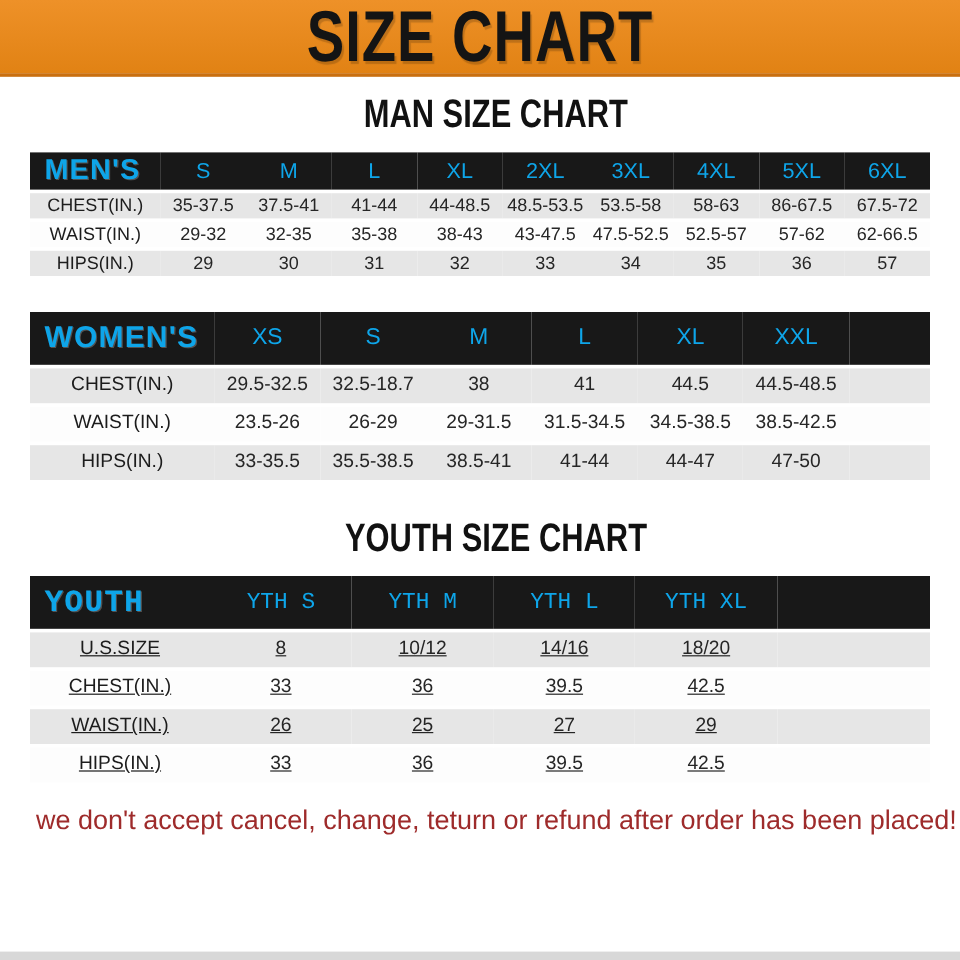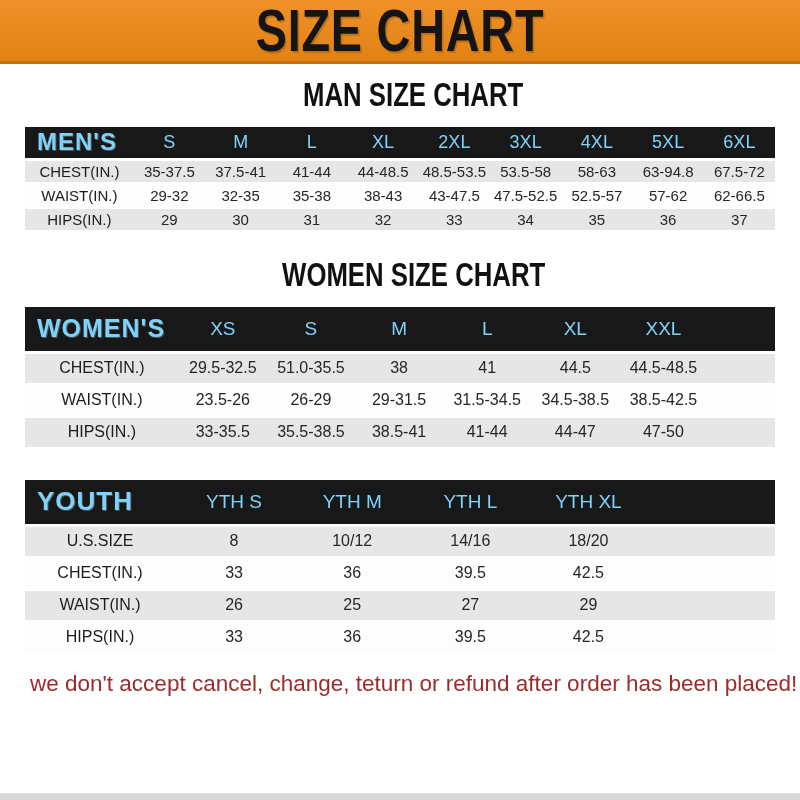--- a/index.html
+++ b/index.html
@@ -44,21 +44,21 @@
     font-size:33px;font-weight:800;color:#111;line-height:1.12;padding-left:27px;
   }
 
   
   .size-table{
     width:750px;margin:0 auto;
     border-collapse:separate;border-spacing:0 3px;
     table-layout:fixed;
   }
   .size-table thead th{
-    background:var(--bar-bg);color:#7dd3fc;font-weight:400;
+    background:var(--bar-bg);color:#0ea5e9;font-weight:400;
     padding:0;text-align:center;vertical-align:middle;
   }
   .size-table th.group-label{
     text-align:left;padding-left:12px;font-weight:800;letter-spacing:1px;
     text-shadow:1px 1px 0 rgba(255,255,255,.25);
   }
   .size-table td{
     padding:0;text-align:center;vertical-align:middle;color:var(--cell-ink);
   }
   .size-table td.row-label{color:#1C1C1C;margin-top:10px;}
@@ -68,24 +68,24 @@
   
   .t0 thead th{height:31px;font-size:18px;}
   .t0 th.group-label{font-size:24px;width:14.5%;}
   .t0 td{height:21px;font-size:15px;}
   
   .t1 thead th{height:44px;font-size:19px;}
   .t1 th.group-label{font-size:25px;width:20.5%;}
   .t1 th.filler{width:9%;}
   .t1 td{height:29px;font-size:16px;}
   
-  .t2 thead th{height:44px;font-size:19px;}
+  .t2 thead th{height:44px;font-size:19px;font-family:Liberation Mono, monospace;}
   .t2 th.group-label{font-size:26px;width:20%;}
   .t2 th.filler{width:17%;}
-  .t2 td{height:29px;font-size:16px;}
+  .t2 td{height:29px;font-size:16px;text-decoration:underline;}
 
   
   .footer{
     margin:13px 0 0 30px;
     color:var(--footer-red);
     font-size:22.5px;line-height:32px;font-weight:400;
   }
 
   .bottom-strip{
     position:absolute;left:0;bottom:0;width:100%;height:7px;
@@ -120,21 +120,21 @@
         <tbody>
           <tr>
             <td class="row-label">CHEST(IN.)</td>
             <td class="size-value">35-37.5</td>
             <td class="size-value">37.5-41</td>
             <td class="size-value">41-44</td>
             <td class="size-value">44-48.5</td>
             <td class="size-value">48.5-53.5</td>
             <td class="size-value">53.5-58</td>
             <td class="size-value">58-63</td>
-            <td class="size-value">63-94.8</td>
+            <td class="size-value">86-67.5</td>
             <td class="size-value">67.5-72</td>
           </tr>
           <tr>
             <td class="row-label">WAIST(IN.)</td>
             <td class="size-value">29-32</td>
             <td class="size-value">32-35</td>
             <td class="size-value">35-38</td>
             <td class="size-value">38-43</td>
             <td class="size-value">43-47.5</td>
             <td class="size-value">47.5-52.5</td>
@@ -145,45 +145,44 @@
           <tr>
             <td class="row-label">HIPS(IN.)</td>
             <td class="size-value">29</td>
             <td class="size-value">30</td>
             <td class="size-value">31</td>
             <td class="size-value">32</td>
             <td class="size-value">33</td>
             <td class="size-value">34</td>
             <td class="size-value">35</td>
             <td class="size-value">36</td>
-            <td class="size-value">37</td>
+            <td class="size-value">57</td>
           </tr>
         </tbody>
       </table>
     </section>
     <section class="chart-section s1">
-      <h2 class="section-heading"><span class="condensed">WOMEN SIZE CHART</span></h2>
       <table class="size-table t1">
         <thead>
           <tr>
             <th class="group-label">WOMEN'S</th>
             <th class="col-header">XS</th>
             <th class="col-header">S</th>
             <th class="col-header">M</th>
             <th class="col-header">L</th>
             <th class="col-header">XL</th>
             <th class="col-header">XXL</th>
             <th class="filler"></th>
           </tr>
         </thead>
         <tbody>
           <tr>
             <td class="row-label">CHEST(IN.)</td>
             <td class="size-value">29.5-32.5</td>
-            <td class="size-value">51.0-35.5</td>
+            <td class="size-value">32.5-18.7</td>
             <td class="size-value">38</td>
             <td class="size-value">41</td>
             <td class="size-value">44.5</td>
             <td class="size-value">44.5-48.5</td>
             <td class="filler"></td>
           </tr>
           <tr>
             <td class="row-label">WAIST(IN.)</td>
             <td class="size-value">23.5-26</td>
             <td class="size-value">26-29</td>
@@ -200,20 +199,21 @@
             <td class="size-value">38.5-41</td>
             <td class="size-value">41-44</td>
             <td class="size-value">44-47</td>
             <td class="size-value">47-50</td>
             <td class="filler"></td>
           </tr>
         </tbody>
       </table>
     </section>
     <section class="chart-section s2">
+      <h2 class="section-heading"><span class="condensed">YOUTH SIZE CHART</span></h2>
       <table class="size-table t2">
         <thead>
           <tr>
             <th class="group-label">YOUTH</th>
             <th class="col-header">YTH S</th>
             <th class="col-header">YTH M</th>
             <th class="col-header">YTH L</th>
             <th class="col-header">YTH XL</th>
             <th class="filler"></th>
           </tr>

